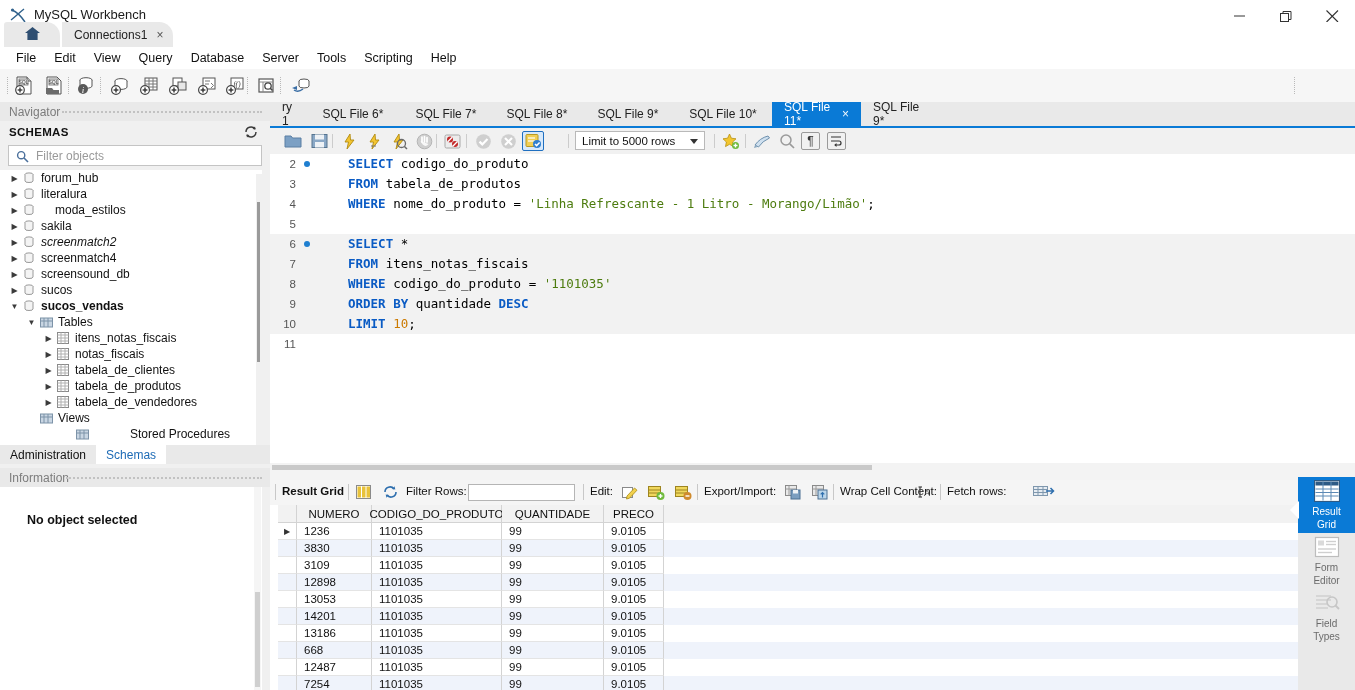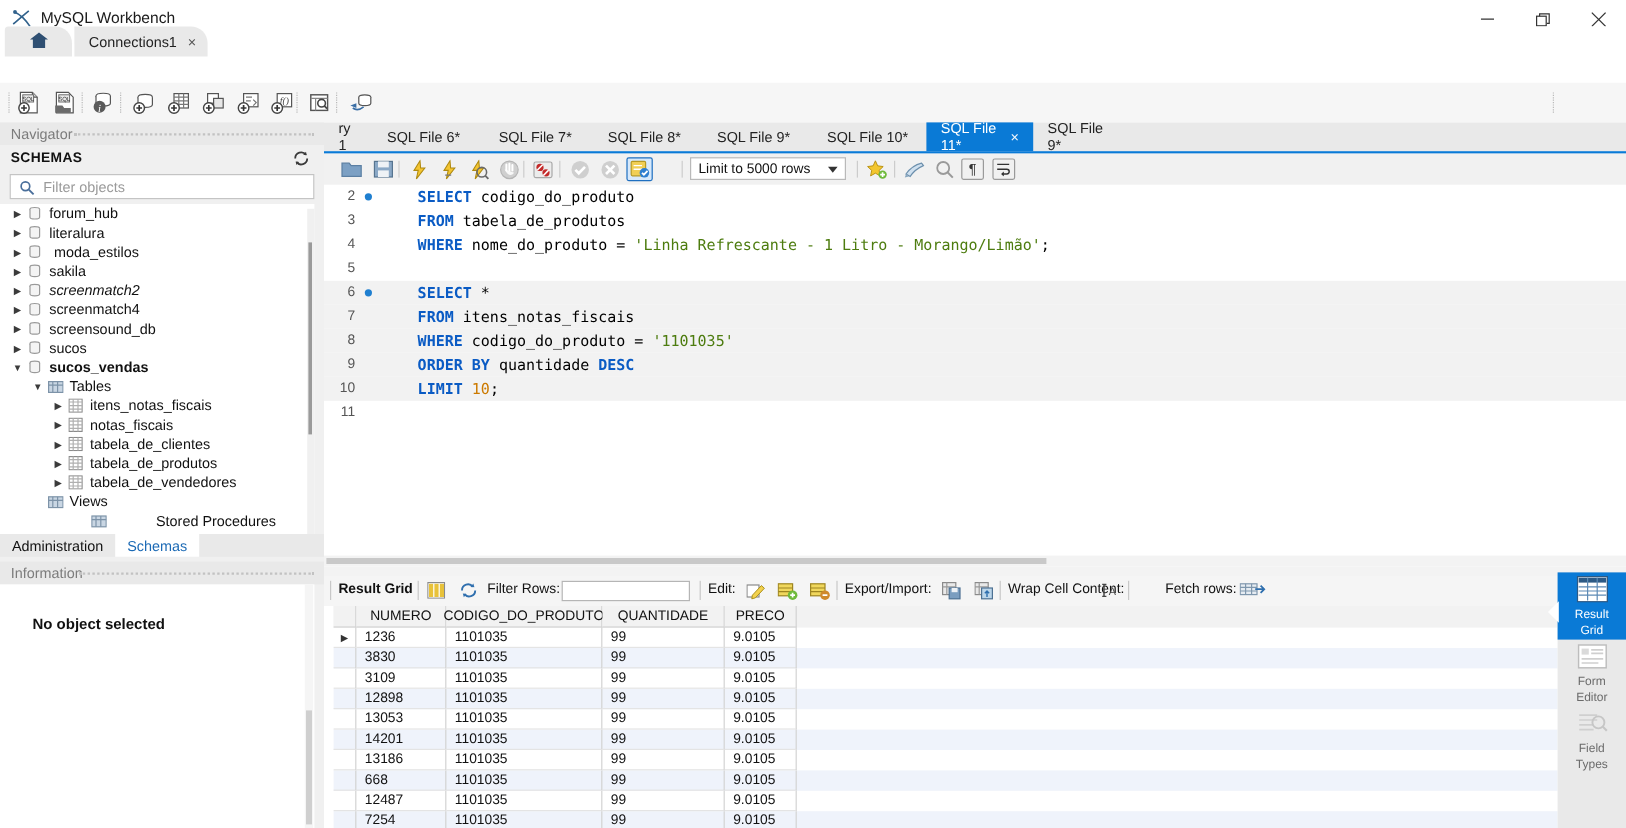--- a/index.html
+++ b/index.html
@@ -197,20 +197,31 @@
           <rect x="6.8" y="9" width="3.4" height="5" fill="#2f4f72"></rect>
         </svg>
       </span>
     </div>
     <div class="conn-tab">
       <span>Connections1</span>
       <span class="x">×</span>
     </div>
   </div>
 
+  <div class="menubar">
+    <div class="mi">File</div>
+    <div class="mi">Edit</div>
+    <div class="mi">View</div>
+    <div class="mi">Query</div>
+    <div class="mi">Database</div>
+    <div class="mi">Server</div>
+    <div class="mi">Tools</div>
+    <div class="mi">Scripting</div>
+    <div class="mi">Help</div>
+  </div>
 
   <div class="maintoolbar">
     <div class="tbsep" style="left:7px"></div>
     <div class="tbtn" style="left:11px">
       <svg width="22" height="22" viewBox="0 0 22 22">
         <path d="M4 2 H14 L18 6 V19 H4 Z" fill="#fff" stroke="#555" stroke-width="1"></path>
         <path d="M14 2 V6 H18" fill="#ddd" stroke="#555" stroke-width="1"></path>
         <rect x="6" y="4" width="9" height="6" fill="#e9e9e9" stroke="#666" stroke-width=".8"></rect>
         <text x="10.5" y="9" font-size="5" text-anchor="middle" fill="#333" font-family="Liberation Sans">SQL</text>
         <circle cx="7" cy="15" r="4.3" fill="#fff" stroke="#444" stroke-width="1.2"></circle>
@@ -374,21 +385,21 @@
           <span style="margin-left: 4px;">literalura</span>
         </div>
         <div class="trow" style="padding-left: 8px;">
           <span class="arrow">▶</span>
           <span class="tico">
             <svg width="12" height="12" viewBox="0 0 12 12">
               <ellipse cx="6" cy="2.4" rx="4" ry="1.5" fill="#f4f4f4" stroke="#9a9a9a"></ellipse>
               <path d="M2 2.4 V9 A4 1.5 0 0 0 10 9 V2.4" fill="#f4f4f4" stroke="#9a9a9a"></path>
             </svg>
           </span>
-          <span style="margin-left: 8px;">moda_estilos</span>
+          <span style="margin-left: 18px;">moda_estilos</span>
         </div>
         <div class="trow" style="padding-left: 8px;">
           <span class="arrow">▶</span>
           <span class="tico">
             <svg width="12" height="12" viewBox="0 0 12 12">
               <ellipse cx="6" cy="2.4" rx="4" ry="1.5" fill="#f4f4f4" stroke="#9a9a9a"></ellipse>
               <path d="M2 2.4 V9 A4 1.5 0 0 0 10 9 V2.4" fill="#f4f4f4" stroke="#9a9a9a"></path>
             </svg>
           </span>
           <span style="margin-left: 4px;">sakila</span>
@@ -807,21 +818,21 @@
       <div class="lbl" style="left:570px">Wrap Cell Content:</div>
       <div class="ico" style="left:645px">
         <svg width="15" height="14" viewBox="0 0 15 14">
           <line x1="2" y1="2" x2="2" y2="12" stroke="#444" stroke-width="1.2"></line>
           <line x1="0.5" y1="2" x2="4" y2="2" stroke="#444" stroke-width="1.2"></line>
           <line x1="0.5" y1="12" x2="4" y2="12" stroke="#444" stroke-width="1.2"></line>
           <text x="9" y="11" font-size="9" fill="#444" text-anchor="middle" font-family="Liberation Sans">A</text>
         </svg>
       </div>
       <div class="sep" style="left:670px"></div>
-      <div class="lbl" style="left:701px">Fetch rows:</div>
+      <div class="lbl" style="left:677px">Fetch rows:</div>
       <div class="ico" style="left:762px; width:24px;">
         <svg width="22" height="14" viewBox="0 0 22 14">
           <rect x="0.5" y="1.5" width="14" height="9" fill="#e6ecf2" stroke="#7f97ad"></rect>
           <line x1="0.5" y1="4.5" x2="14.5" y2="4.5" stroke="#7f97ad"></line>
           <line x1="0.5" y1="7.5" x2="14.5" y2="7.5" stroke="#7f97ad"></line>
           <line x1="5" y1="1.5" x2="5" y2="10.5" stroke="#7f97ad"></line>
           <line x1="10" y1="1.5" x2="10" y2="10.5" stroke="#7f97ad"></line>
           <path d="M13 6 h7 M17.5 3 l3 3 -3 3" fill="none" stroke="#2f6fae" stroke-width="1.5"></path>
         </svg>
       </div>

